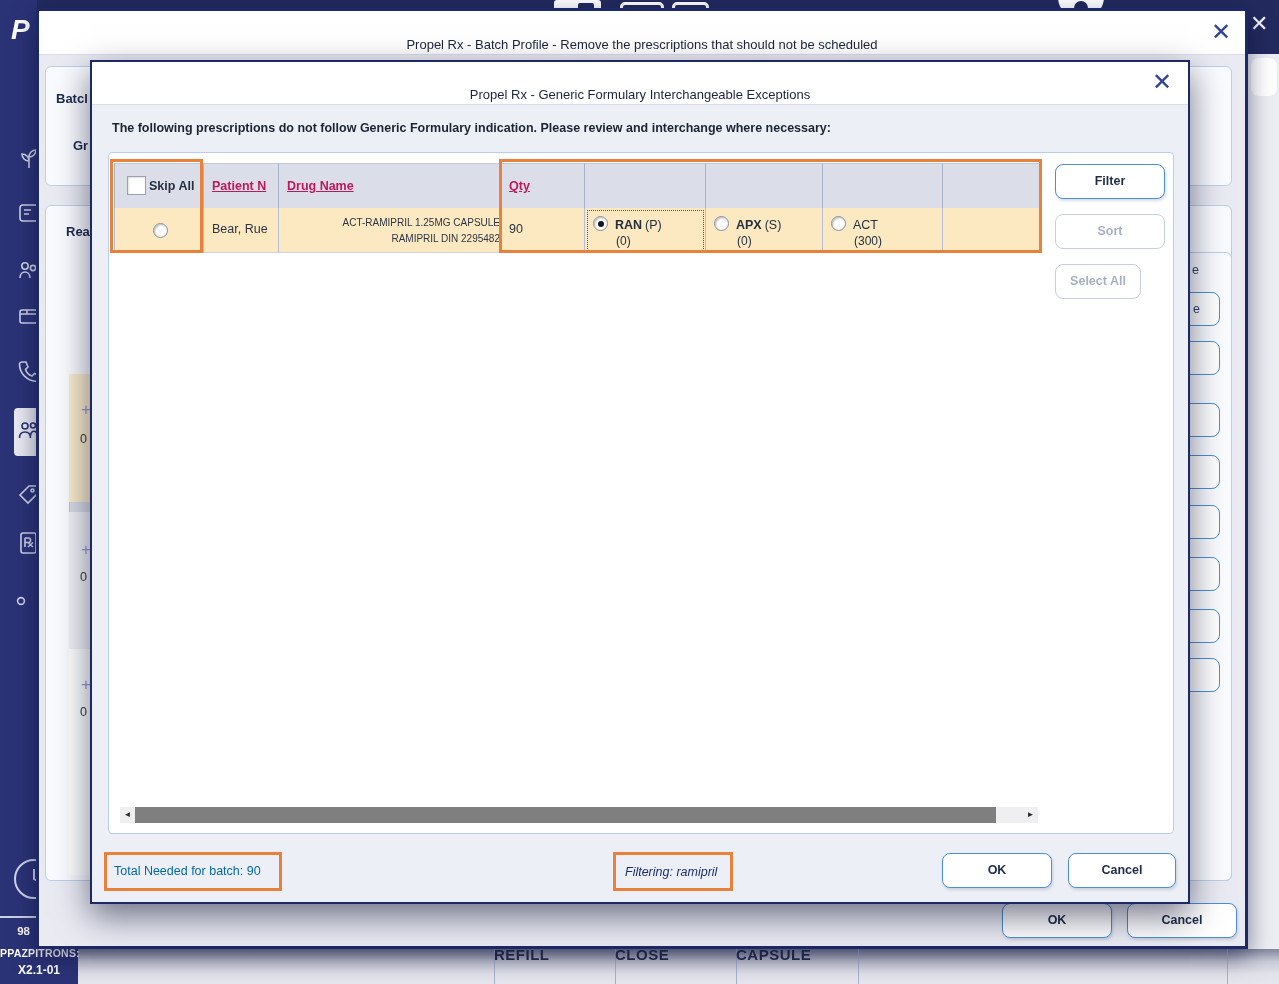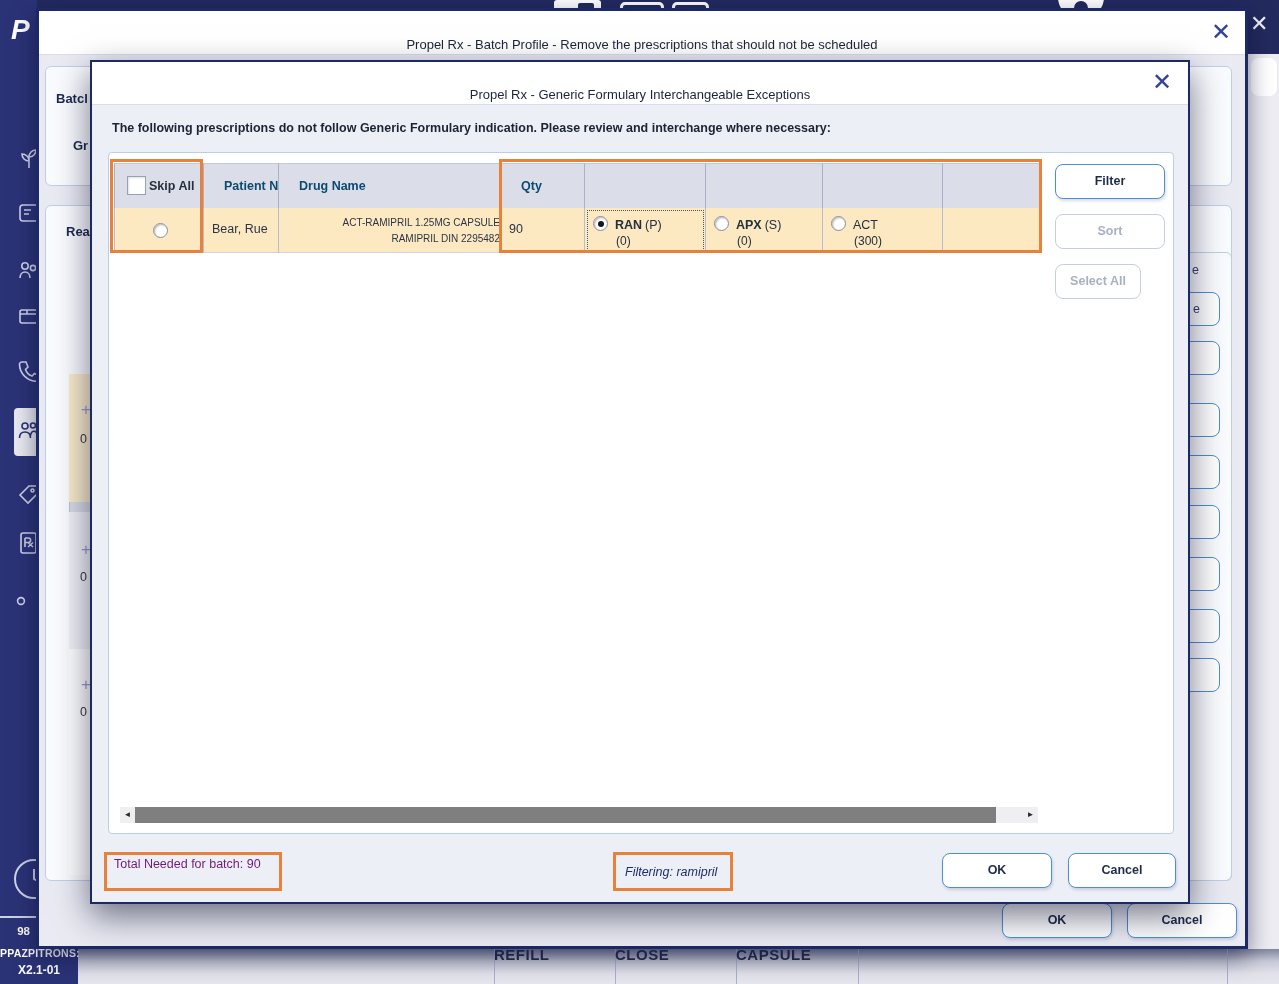--- a/index.html
+++ b/index.html
@@ -71,21 +71,21 @@
   .hrow .cell{background:#dbdee9;border-right:1px solid #a9b2c9;border-top:1px solid #c3c9d9;}
   .drow .cell{background:#fce9c2;border-bottom:1px solid #cdd3e2;}
   .c-skip{width:90px;border-left:1px solid #a9b2c9;}
   .c-pat{width:75px;}
   .c-drug{width:222px;}
   .c-qty{width:84px;}
   .c-o1{width:121px;}
   .c-o2{width:117px;}
   .c-o3{width:120px;}
   .c-last{width:98px;}
-  .htext{font-size:12.5px;font-weight:bold;color:#0c4a6e;white-space:nowrap;padding:15px 0 0 20px;}
+  .htext{font-size:12.5px;font-weight:bold;color:#be185d;white-space:nowrap;padding:15px 0 0 8px;text-decoration:underline;}
   .dtext{font-size:12.5px;color:#2c3444;padding:14px 0 0 8px;white-space:nowrap;}
   .drug2{font-size:10px;color:#2c3444;padding:7px 0 0 8px;line-height:15px;white-space:nowrap;text-align:right;}
   .checkbox{position:absolute;left:12px;top:12px;width:17px;height:17px;background:#fff;border:1px solid #97a1b4;box-shadow:inset 1px 1px 2px rgba(0,0,0,.12);}
   .skiphead{position:relative;}
   .skiphead span{position:absolute;left:34px;top:15px;font-size:12.5px;font-weight:bold;color:#27303f;}
   .radio{width:13px;height:13px;border-radius:50%;background:#fff;border:1px solid #888f9b;
     box-shadow:inset 1px 1px 2px rgba(0,0,0,.28);position:relative;display:inline-block;vertical-align:-2px;}
   .radio.checked::after{content:"";position:absolute;left:3.5px;top:3.5px;width:6px;height:6px;border-radius:50%;background:#13161c;}
   .skipcell{position:relative;}
   .skipcell .radio{position:absolute;left:38px;top:15px;}
@@ -95,21 +95,21 @@
   .opt.focused{outline:1px dotted #555;outline-offset:-3px;}
   .hl-box{position:absolute;border:3px solid #e8823b;box-sizing:border-box;pointer-events:none;z-index:5;}
   
   #hscroll{position:absolute;left:11px;top:654px;width:918px;height:16px;display:flex;}
   #hscroll .sbtn{width:15px;height:16px;background:#efeff1;color:#2a2a2a;font-size:8px;line-height:16px;text-align:center;}
   #hscroll .thumb{width:861px;height:16px;background:#7f7f7f;}
   #hscroll .track{width:27px;height:16px;background:#efeff1;}
   
   .o-box{position:absolute;box-sizing:border-box;border:3px solid #e8823b;background:transparent;}
   #total-box{left:12px;top:790px;width:178px;height:39px;}
-  #total-box span{position:absolute;left:7px;top:2px;font-size:12.5px;color:#701a75;white-space:nowrap;}
+  #total-box span{position:absolute;left:7px;top:9px;font-size:12.5px;color:#0369a1;white-space:nowrap;}
   #filter-box{left:521px;top:790px;width:120px;height:39px;}
   #filter-box span{position:absolute;left:9px;top:10px;font-size:12.5px;font-style:italic;color:#1d2f6d;white-space:nowrap;}
 </style>
 </head>
 <body>
 
 <div id="stage">
 
   <div class="abs stub1">
       <i></i>

